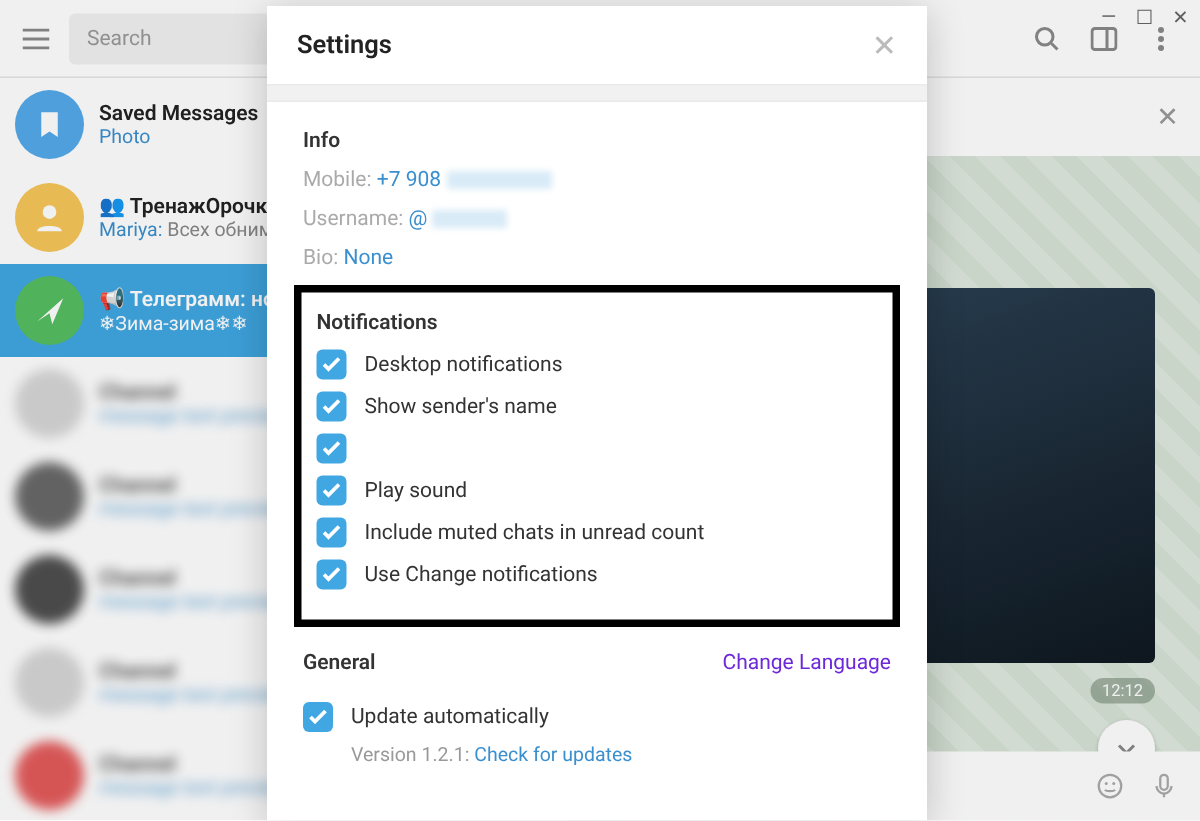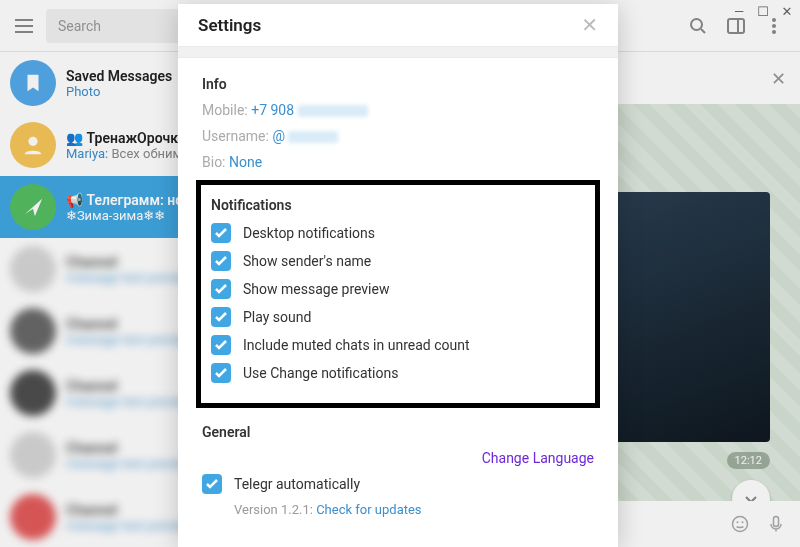--- a/index.html
+++ b/index.html
@@ -39,35 +39,35 @@
   .close-x { color:#999; cursor:pointer; font-size:18px; margin-left:8px; }
   .photo-preview { position:absolute; top:140px; right:30px; width:180px; height:250px; background: linear-gradient(160deg,#2a3f52,#0f1820); border-radius:4px; }
   .time-pill { position:absolute; right:30px; top:400px; background:rgba(120,140,120,.6); color:#fff; font-size:11px; padding:2px 8px; border-radius:10px; }
   .scroll-down { position:absolute; right:30px; top:428px; width:38px; height:38px; border-radius:50%; background:#fff; box-shadow:0 1px 3px rgba(0,0,0,.2); display:flex; align-items:center; justify-content:center; color:#888; cursor:pointer; }
   .input-bar { position:absolute; bottom:0; left:0; right:0; height:46px; background:#fff; display:flex; align-items:center; padding:0 14px; gap:16px; color:#aaa; }
   .input-placeholder { flex:1; font-size:14px; color:#bbb; }
 
   
   .overlay { position:absolute; inset:0; background: rgba(0,0,0,.06); z-index:10; }
   .modal { position:absolute; left:178px; top:4px; width:440px; bottom:0; background:#fff; box-shadow: 0 4px 24px rgba(0,0,0,.2); z-index:20; display:flex; flex-direction:column; overflow:hidden; }
-  .modal-head { height:42px; display:flex; align-items:center; padding:0 20px; font-size:17px; font-weight:600; color:#222; }
+  .modal-head { height:52px; display:flex; align-items:center; padding:0 20px; font-size:17px; font-weight:600; color:#222; }
   .modal-head .close { margin-left:auto; color:#bbb; font-size:20px; cursor:pointer; font-weight:400; }
   .modal-gap { height:12px; background:#f1f1f1; border-top:1px solid #eaeaea; border-bottom:1px solid #eaeaea; }
   .modal-body { padding: 14px 24px 0 24px; overflow:auto; flex:1; }
   .section-title { font-weight:600; font-size:14px; color:#333; margin: 4px 0 10px 0; }
   .info-line { font-size:14px; color:#aaa; margin-bottom:10px; }
   .info-line .link { color:#3a8fcf; }
   .info-line .obscured { display:inline-block; width:70px; height:12px; background:#d8ebf7; border-radius:2px; vertical-align:middle; filter:blur(2px); }
 
   .red-box { border: 5px solid #000000; padding: 8px 10px 12px 10px; margin: 6px -6px 12px -6px; }
   .check-row { display:flex; align-items:center; gap:12px; font-size:14px; color:#333; margin: 8px 0; cursor:pointer; }
   .check { width:20px; height:20px; border-radius:4px; background:#40a7e3; display:flex; align-items:center; justify-content:center; flex:0 0 20px; }
   .check svg { stroke:#fff; stroke-width:2.5; fill:none; }
 
-  .general-head { display:flex; align-items:baseline;flex-direction:column; }
+  .general-head { display:flex; align-items:baseline; }
   .general-head .right-link { margin-left:auto; color:#6d28d9; font-size:14px; cursor:pointer;text-align:right; }
   .version-line { font-size:13px; color:#999; margin: 2px 0 10px 32px; }
   .version-line .link { color:#3a8fcf; cursor:pointer; }
 
   .hidden-right { position:absolute; top:0; left:380px; right:0; height:52px; background:#fff; display:flex; align-items:center; padding:0 14px; z-index:3; }
 </style>
 </head>
 <body>
 
 <div class="win-controls">
@@ -263,21 +263,20 @@
             </svg>
           </span>
         <span>Show sender's name</span>
       </div>
       <div class="check-row">
         <span class="check">
             <svg width="12" height="10" viewBox="0 0 12 10">
               <path d="M1 5l3 3 7-7"></path>
             </svg>
           </span>
-        <span>Show message preview</span>
       </div>
       <div class="check-row">
         <span class="check">
             <svg width="12" height="10" viewBox="0 0 12 10">
               <path d="M1 5l3 3 7-7"></path>
             </svg>
           </span>
         <span>Play sound</span>
       </div>
       <div class="check-row">
@@ -301,19 +300,19 @@
     <div class="general-head">
       <div class="section-title">General</div>
       <span class="right-link">Change Language</span>
     </div>
     <div class="check-row">
       <span class="check">
           <svg width="12" height="10" viewBox="0 0 12 10">
             <path d="M1 5l3 3 7-7"></path>
           </svg>
         </span>
-      <span>Telegr automatically</span>
+      <span>Update automatically</span>
     </div>
     <div class="version-line">
       <span>Version 1.2.1: </span><span class="link">Check for updates</span>
     </div>
   </div>
 </div>
 
 </body></html>

